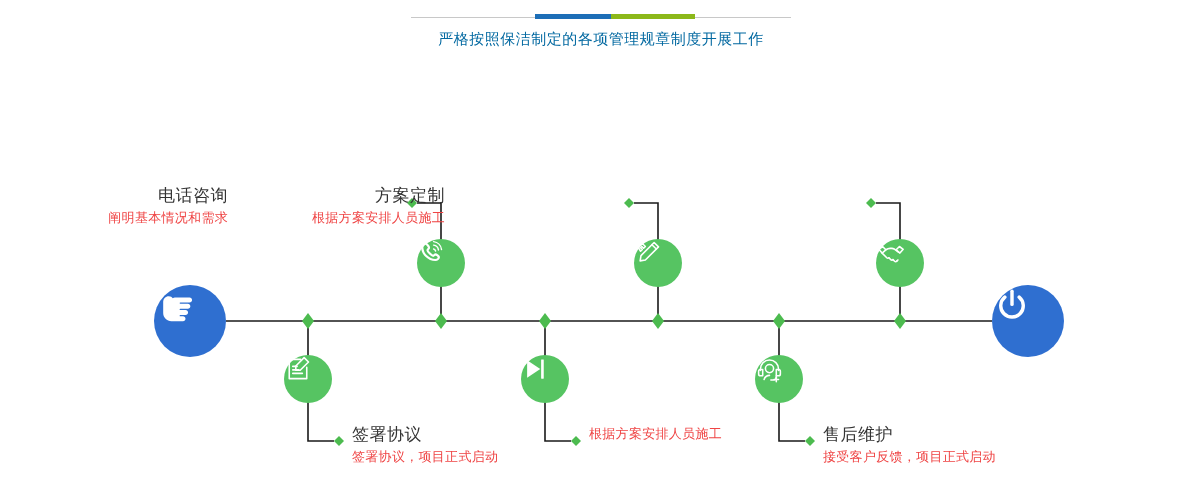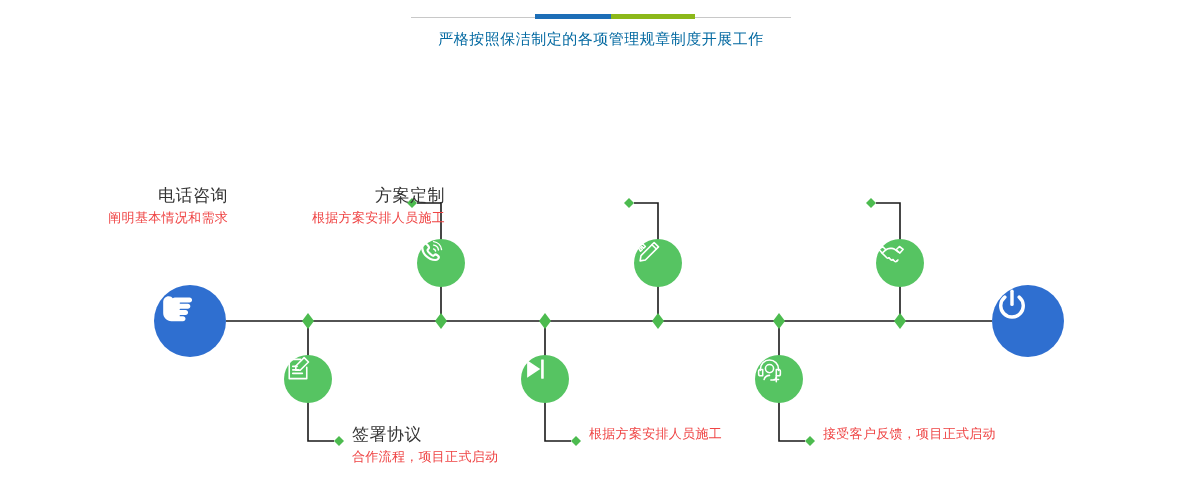--- a/index.html
+++ b/index.html
@@ -249,21 +249,21 @@
           <path d="M52 28v26H12V10h26"></path>
           <path d="M46 6l10 10-19 19h-10v-10z"></path>
           <path d="M20 34h14"></path>
           <path d="M20 42h22"></path>
           <path d="M20 26h10"></path>
         </g>
       </svg>
     </div>
     <div class="node-label bottom" style="left:352px; top:424px;">
       <div class="lbl-title">签署协议</div>
-      <div class="lbl-desc">合作流程，项目正式启动</div>
+      <div class="lbl-desc">签署协议，项目正式启动</div>
     </div>
 
     <div class="node-icon" style="left:521px; top:355px;">
       <svg width="28" height="28" viewBox="0 0 64 64">
         <polygon fill="#ffffff" points="14,12 44,32 14,52"></polygon>
         <rect fill="#ffffff" x="46" y="10" width="6" height="44" rx="1"></rect>
       </svg>
     </div>
     <div class="node-label bottom" style="left:589px; top:424px;">
       <div class="lbl-desc">根据方案安排人员施工</div>
@@ -277,17 +277,18 @@
           <path d="M52 32h-5v14h5a4 4 0 0 0 4-4v-6a4 4 0 0 0-4-4z"></path>
           <path d="M47 46v3a6 6 0 0 1-6 6h-6"></path>
           <circle cx="32" cy="30" r="9"></circle>
           <path d="M20 54c2-6 6.5-9 12-9"></path>
           <path d="M47 49v10"></path>
           <path d="M42 54h10"></path>
         </g>
       </svg>
     </div>
     <div class="node-label bottom" style="left:823px; top:424px;">
+      <div class="lbl-title">售后维护</div>
       <div class="lbl-desc">接受客户反馈，项目正式启动</div>
     </div>
 
   </div>
 </div>
 
 </body></html>

